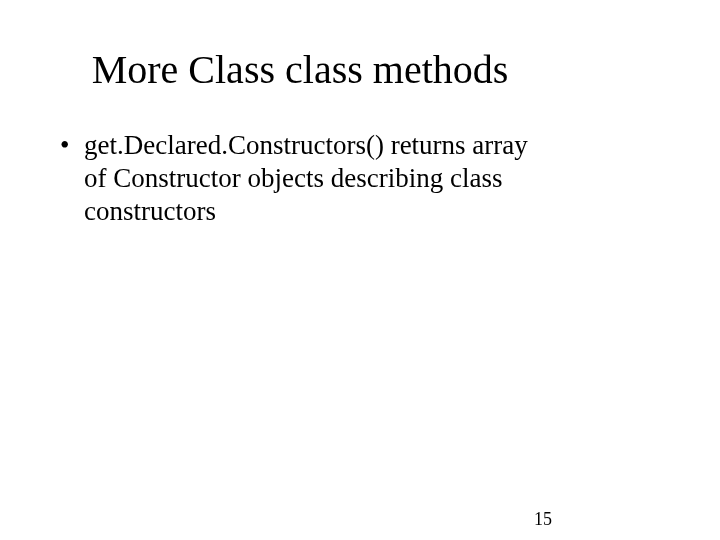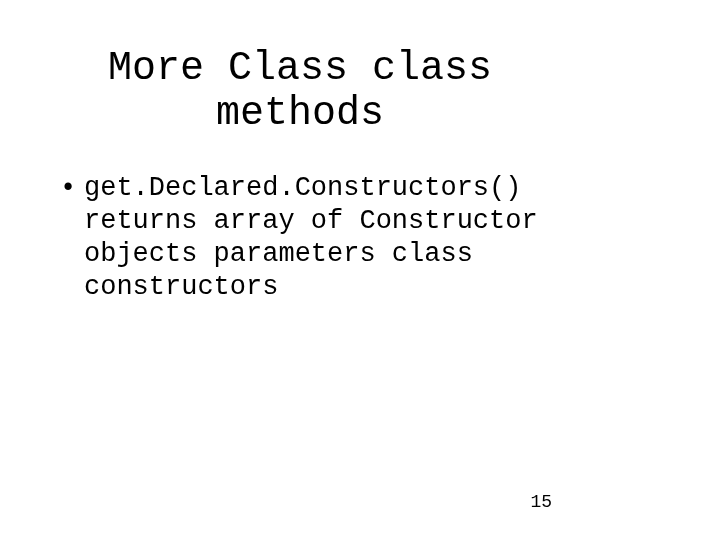--- a/index.html
+++ b/index.html
@@ -11,21 +11,20 @@
     font-family: "Times New Roman", Times, serif;
     color: #000000;
     position: relative;
   }
   .slide {
     width: 600px;
     height: 540px;
     box-sizing: border-box;
     padding: 36px 48px 36px 48px;
     position: relative;
-    font-family: Liberation Mono, monospace;
   }
   .title {
     font-size: 40px;
     text-align: center;
     margin-top: 10px;
     margin-bottom: 36px;
     font-weight: normal;
   }
   ul.bullets {
     list-style: none;
@@ -43,26 +42,26 @@
     content: "•";
     position: absolute;
     left: 4px;
     top: 0;
     font-size: 27px;
     line-height: 1.22;
   }
   .page-number {
     position: absolute;
     right: 48px;
-    bottom: 28px;
+    bottom: 10px;
     font-size: 18px;
   }
 </style>
 </head>
 <body>
 
 <div class="slide">
   <div class="title">More Class class methods</div>
   <ul class="bullets">
-    <li>get.Declared.Constructors() returns array of Constructor objects parameters class constructors</li>
+    <li>get.Declared.Constructors() returns array of Constructor objects describing class constructors</li>
   </ul>
   <div class="page-number">15</div>
 </div>
 
 </body></html>

